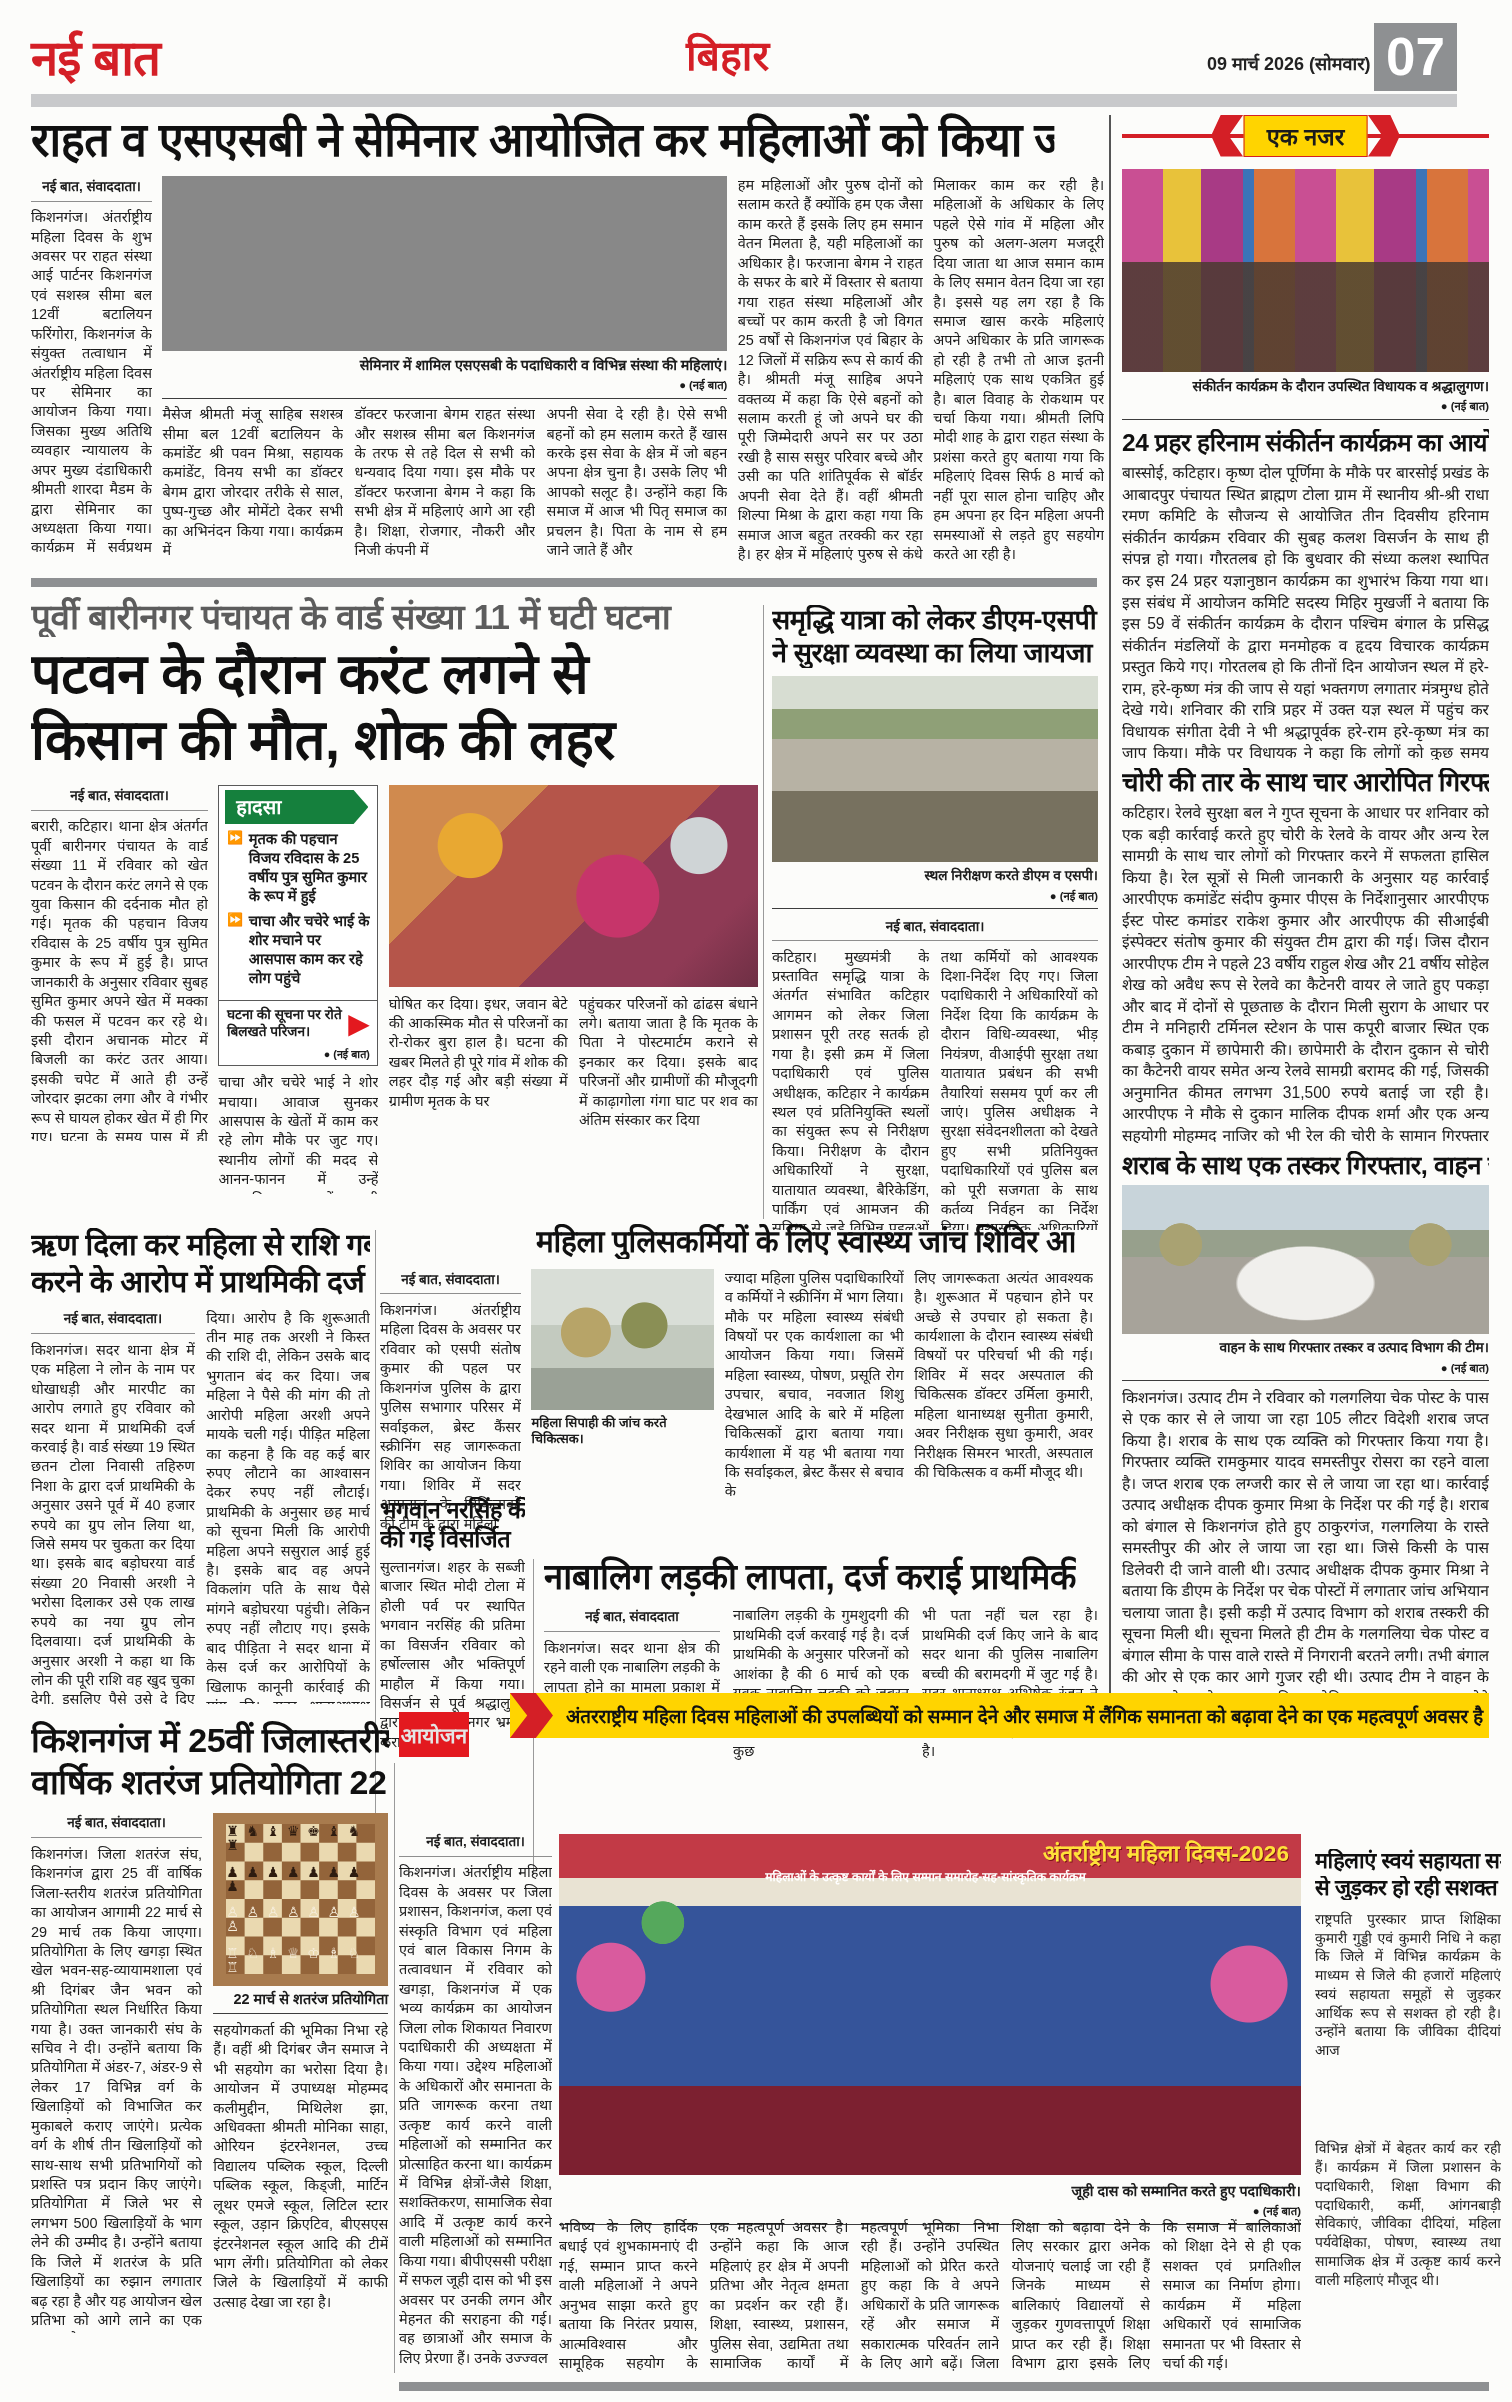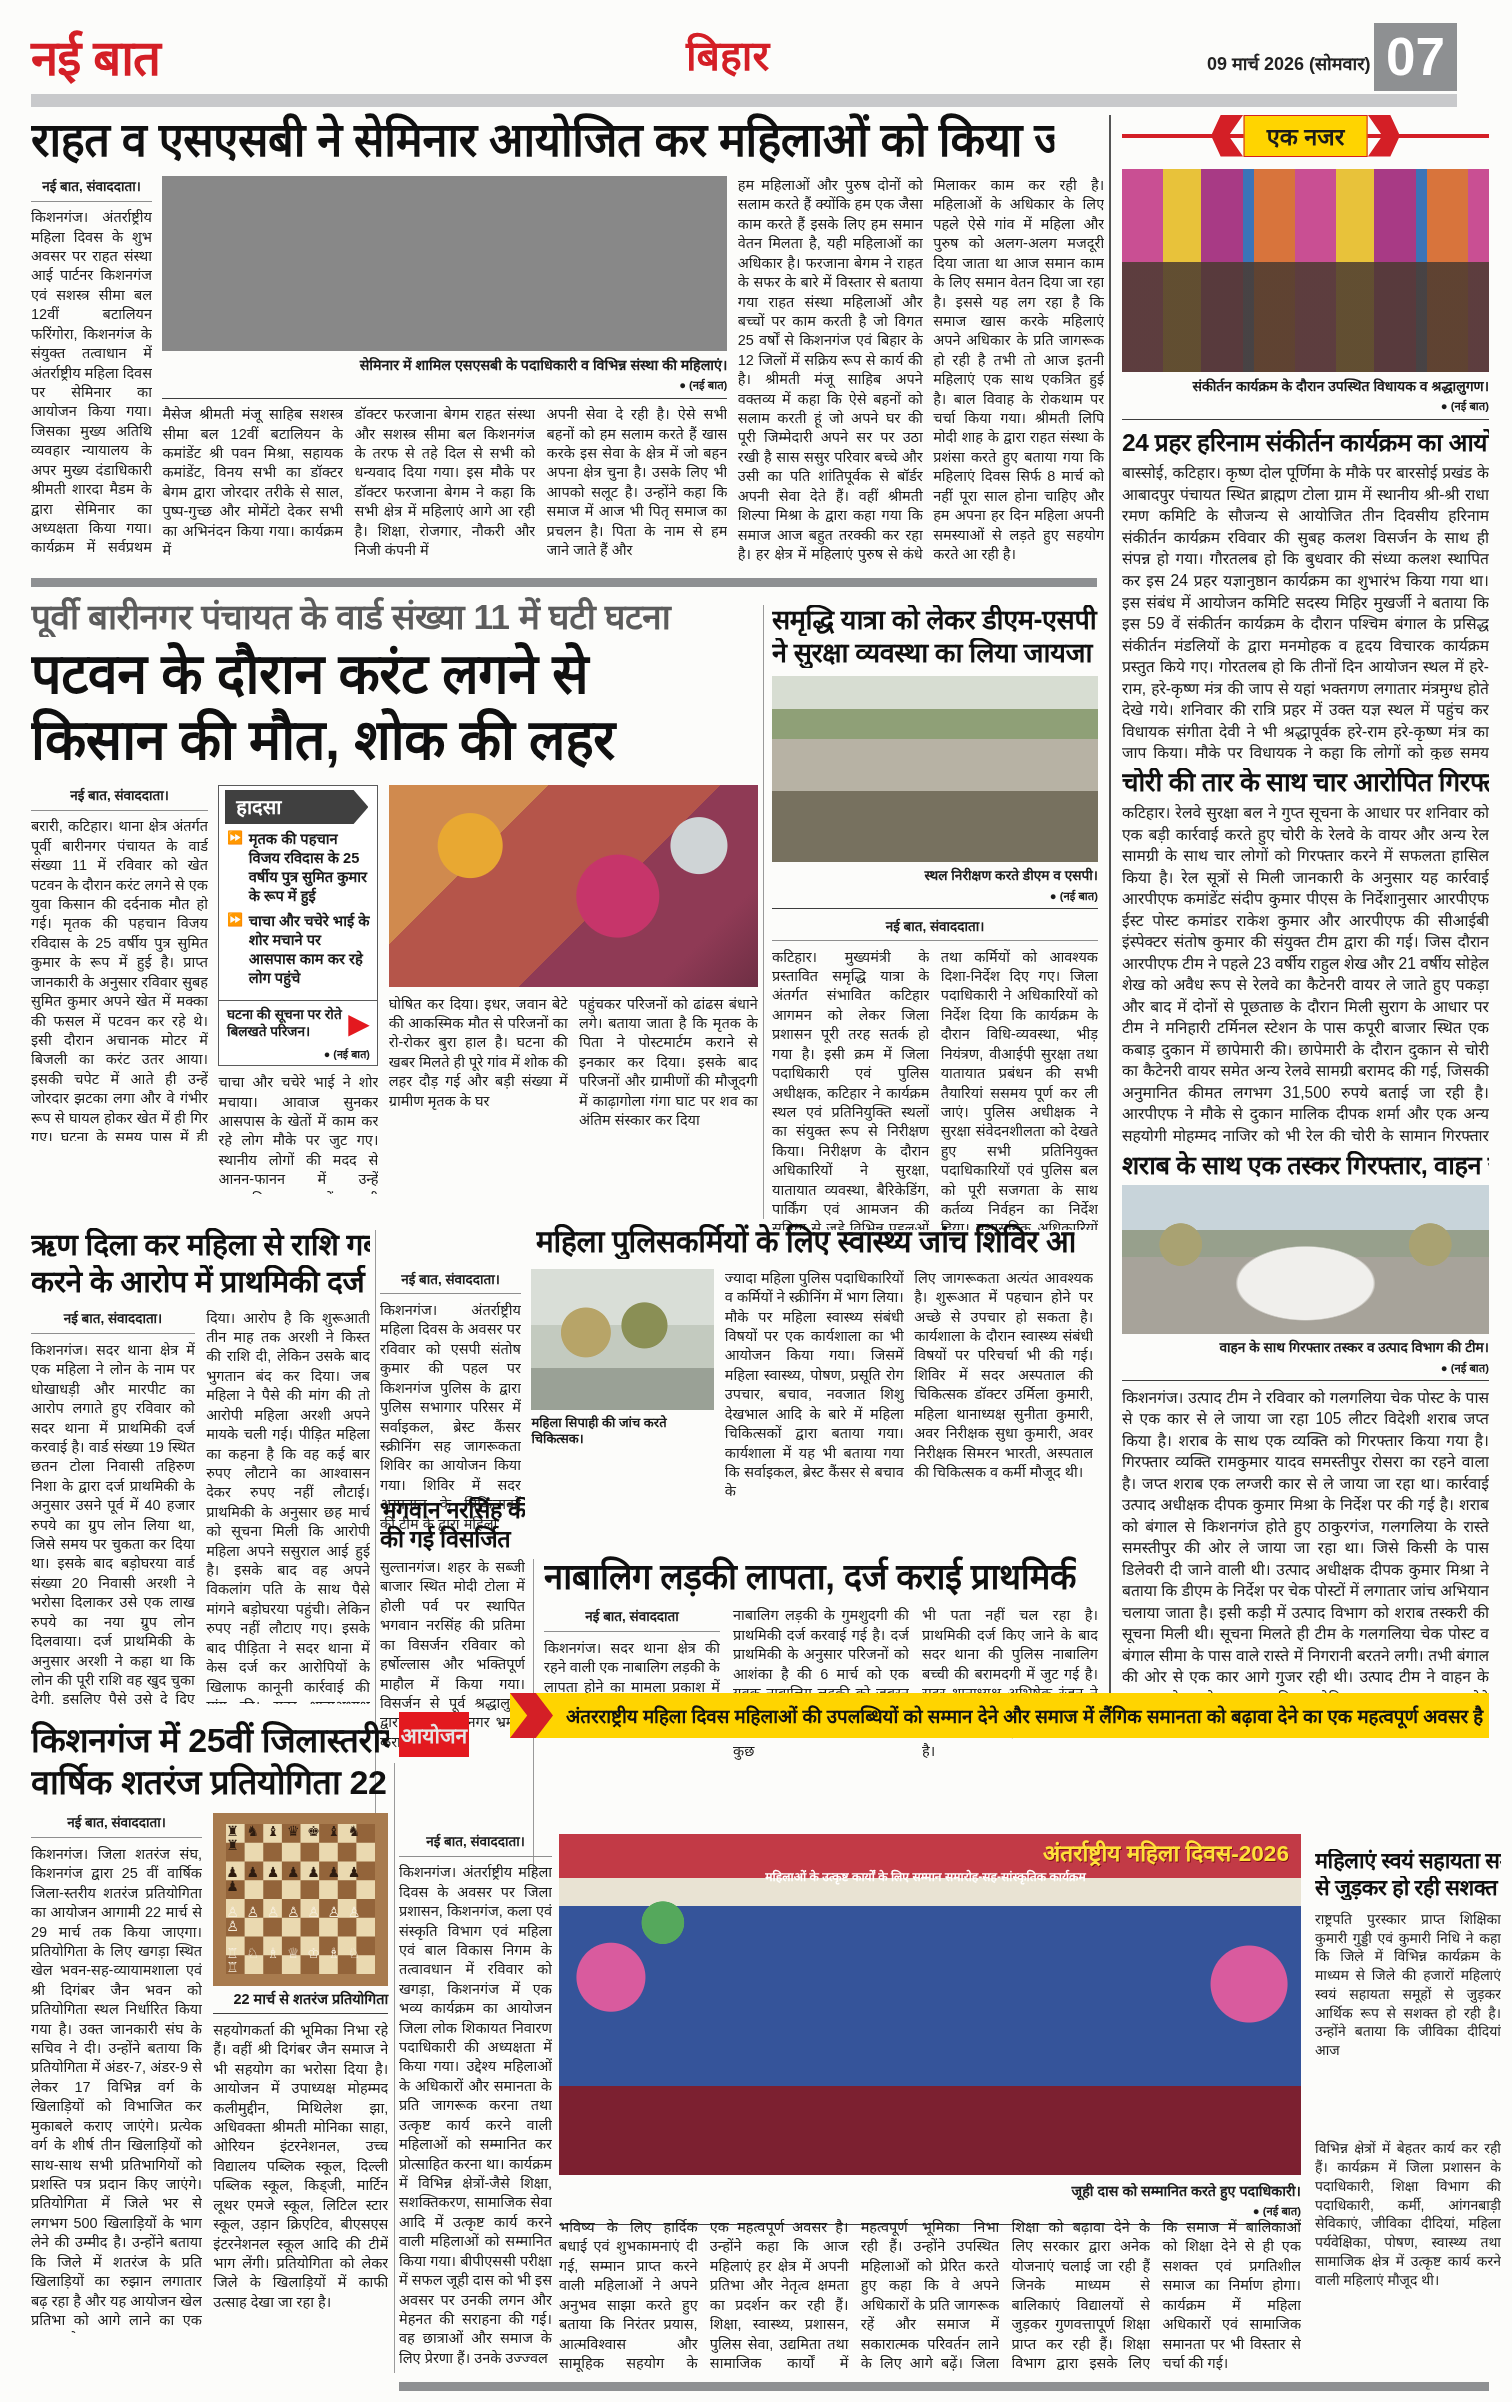--- a/index.html
+++ b/index.html
@@ -32,21 +32,21 @@
   .oneline{position:relative;height:43px;}
   .redline{position:absolute;left:0;right:0;top:19px;height:3.8px;background:#d41f26;}
   .badge{position:absolute;left:50%;transform:translateX(-50%);top:0;display:flex;align-items:stretch;}
   .badge .yb{background:#ffd400;border:1.9px solid #d41f26;font-size:23.5px;font-weight:800;padding:3.8px 22.6px;white-space:nowrap;}
   .badge .arr{width:32px;background:#d41f26;}
   .badge .arr.l{clip-path:polygon(100% 0,30% 0,0 50%,30% 100%,100% 100%,55% 50%);}
   .badge .arr.r{clip-path:polygon(0 0,70% 0,100% 50%,70% 100%,0 100%,45% 50%);}
 
   
   .hbox{border:1.9px solid #5a5a5a;padding:5.6px 7.5px 0;background:#fff;}
-  .hlabel{display:inline-block;background:#404040;color:#fff;font-weight:800;font-size:20px;
+  .hlabel{display:inline-block;background:#15803d;color:#fff;font-weight:800;font-size:20px;
           padding:2.8px 32px 4.7px 11.3px;clip-path:polygon(0 0,calc(100% - 15px) 0,100% 50%,calc(100% - 15px) 100%,0 100%);
           margin:-1.9px 0 5.6px -1.9px;min-width:70%;}
   .hb-item{display:flex;gap:5.6px;font-weight:700;font-size:14.7px;line-height:1.3;text-align:left;margin-bottom:5.6px;}
   .hb-item .mk{color:#111;font-size:13px;flex:none;}
   .hcap{border-top:1.5px solid #5a5a5a;margin:12px -7.5px 0;padding:4.7px 7.5px 5.6px;
         display:flex;align-items:center;gap:3.8px;font-weight:700;font-size:13.7px;line-height:1.25;}
   .hcap .tri{color:#e3191f;font-size:28px;line-height:19px;flex:none;}
 
   .redtag{background:#e3191f;color:#e5e5e5;font-weight:800;display:flex;align-items:center;justify-content:center;}
   .ystrip{background:#ffd400;display:flex;align-items:center;font-weight:800;font-size:19.3px;

